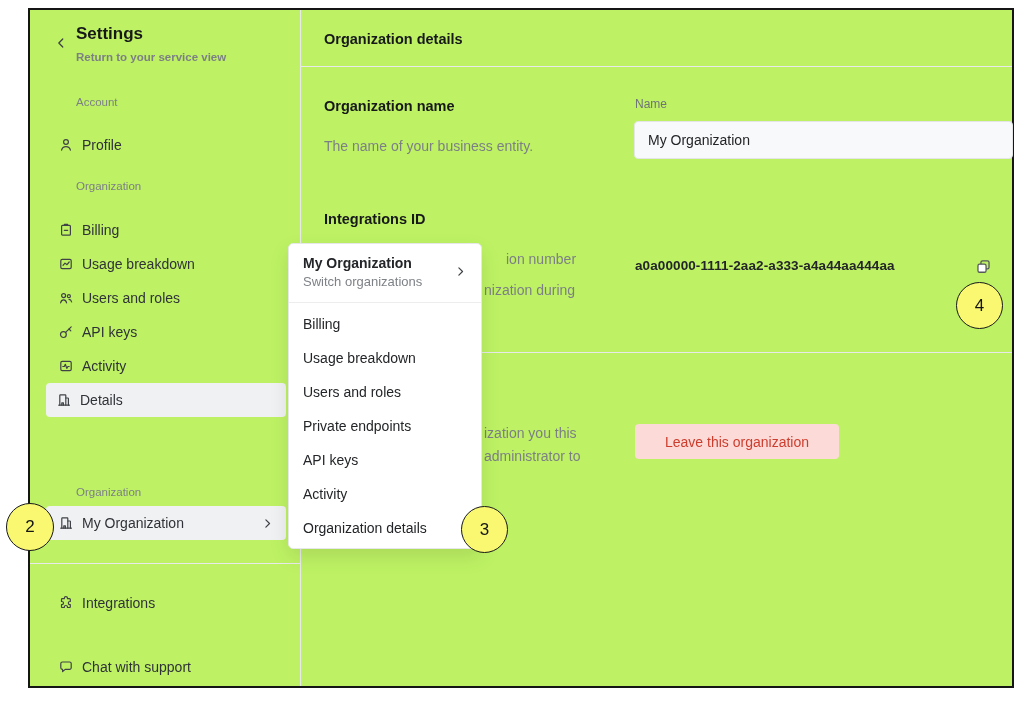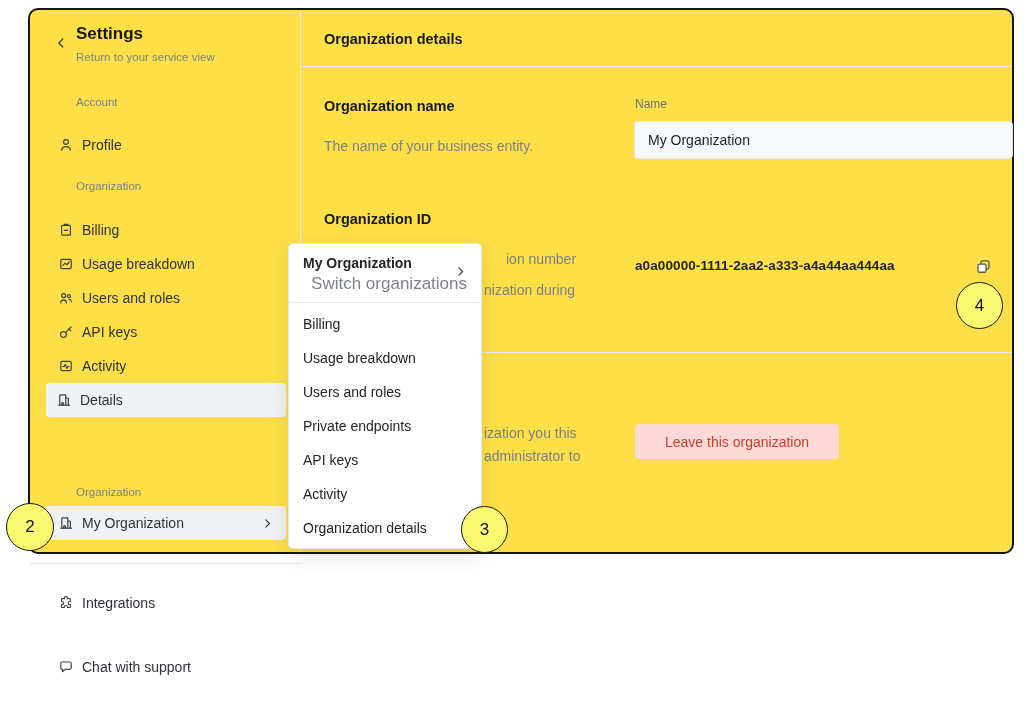--- a/index.html
+++ b/index.html
@@ -1,26 +1,26 @@
 <!DOCTYPE html>
 <html><head>
 <meta charset="utf-8">
 <style>
   * { margin:0; padding:0; box-sizing:border-box; }
   html,body { width:1024px; height:703px; background:#fff;
     font-family:"Liberation Sans","DejaVu Sans",sans-serif; color:#232528; overflow:hidden; }
-  .frame { position:absolute; left:28px; top:8px; width:986px; height:546px;
-    border:2px solid #151515; border-radius:10px; background:#fde047; }
+  .frame { position:absolute; left:28px; top:8px; width:986px; height:680px;
+    border:2px solid #151515; border-radius:0; background:#bef264; }
 
   
   .side-divider { position:absolute; left:270px; top:0; bottom:0; width:1px; background:#e8e9eb; }
   .back-btn { position:absolute; left:22px; top:24px; width:18px; height:18px; display:flex;
     align-items:center; justify-content:center; cursor:pointer; }
   .s-title { position:absolute; left:46px; top:14px; font-size:17px; font-weight:700; color:#17181a; }
-  .s-sub { position:absolute; left:46px; top:41px; font-size:11.5px; color:#7c8085; }
+  .s-sub { position:absolute; left:46px; top:41px; font-size:11.5px; color:#7c8085;font-weight:bold; }
   .sec-label { position:absolute; font-size:11.5px; color:#7c8085; }
   .row { position:absolute; left:16px; width:240px; height:34px; display:flex; align-items:center;
     gap:8px; padding:0 12px; border-radius:4px; font-size:14px; color:#2f3237; cursor:pointer; }
   .row.selected { background:#f0f1f3; }
   .row .chev { margin-left:auto; }
   .sep { position:absolute; left:0; width:270px; height:1px; background:#e8e9eb; }
   .dot { width:8px; height:8px; border-radius:50%; flex:0 0 auto; margin:0 4px; }
 
   
   .m-title { position:absolute; left:294px; top:21px; font-size:14.5px; font-weight:700; color:#17181a; }
@@ -37,21 +37,21 @@
     align-items:center; justify-content:center; cursor:pointer; }
   .leave-btn { position:absolute; left:605px; top:414px; width:204px; height:35px;
     background:#fbdad7; border:none; border-radius:4px; color:#cd3d2e; font-size:14px;
     font-family:inherit; cursor:pointer; }
 
   
   .dropdown { position:absolute; left:258px; top:233px; width:194px; height:306px; background:#fff;
     border:1px solid #e6e7e9; border-radius:5px; box-shadow:0 8px 20px rgba(0,0,0,.10); z-index:5; }
   .dd-header { position:relative; height:58px; padding:11px 14px; cursor:pointer; }
   .dd-title { font-size:14px; font-weight:600; color:#232528; }
-  .dd-sub { font-size:17px; color:#7e8287; margin-top:3px;text-align:right; }
+  .dd-sub { font-size:13px; color:#7e8287; margin-top:3px; }
   .dd-header .chev { position:absolute; right:14px; top:21px; }
   .dd-div { height:1px; background:#ededee; }
   .dd-list { padding-top:4px; }
   .dd-item { height:34px; display:flex; align-items:center; padding:0 14px; font-size:14px;
     color:#232528; cursor:pointer; }
 
   
   .callout { position:absolute; border-radius:50%; background:#f9f870; border:1.5px solid #17181a;
     display:flex; align-items:center; justify-content:center; font-size:17px; color:#141414; z-index:20; }
 
@@ -169,21 +169,21 @@
   </div>
 
   <div class="m-title">Organization details</div>
   <div class="h-div" style="top:56px;"></div>
 
   <div class="m-head" style="top:88px;">Organization name</div>
   <div class="m-desc" style="left:294px; top:128px;">The name of your business entity.</div>
   <div class="f-label" style="top:87px;">Name</div>
   <input class="name-input" type="text" value="My Organization" style="">
 
-  <div class="m-head" style="top:201px;">Organization ID</div>
+  <div class="m-head" style="top:201px;">Integrations ID</div>
   <div class="m-desc" style="left:476px; top:241px;">ion number</div>
   <div class="m-desc" style="left:454px; top:272px;">nization during</div>
   <div class="uuid">a0a00000-1111-2aa2-a333-a4a44aa444aa</div>
   <div class="copy-btn">
     <svg class="ic" width="17" height="17" viewBox="0 0 16 16" fill="none" stroke="#55585c" stroke-width="1.2" stroke-linecap="round" stroke-linejoin="round">
         <rect x="5.6" y="2.6" width="7.6" height="7.6" rx="1.5"></rect>
         <rect x="2.8" y="5.8" width="7.6" height="7.6" rx="1.5" fill="#ffffff"></rect>
       </svg>
   </div>
 

